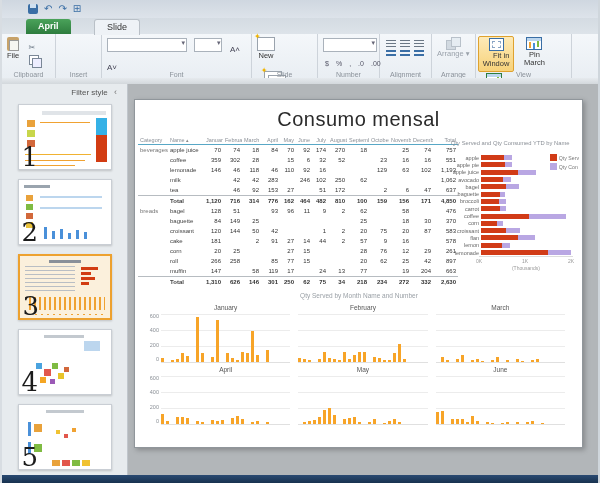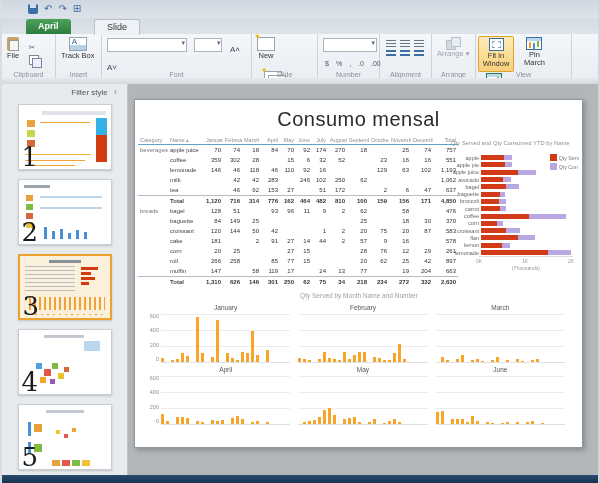--- a/index.html
+++ b/index.html
@@ -12,21 +12,21 @@
   .floppy::after{content:"";position:absolute;left:2px;top:0;width:6px;height:4px;background:#cfe0f0;}
   .tabrow{position:absolute;left:0;top:18px;width:100%;height:16px;background:linear-gradient(#d4dbe2,#dde3e9);border-bottom:1px solid #c2c9d0;}
   .tab{position:absolute;top:1px;height:15px;padding:0 12px;font-size:9px;line-height:15px;border-radius:3px 3px 0 0;cursor:pointer;}
   .tab-file{left:24px;background:linear-gradient(#4aa25a,#2e7d3e);color:#fff;font-weight:bold;}
   .tab-home{left:92px;background:#eef2f6;border:1px solid #b9c0c7;border-bottom:none;color:#333;z-index:2;}
   .ribbon{position:absolute;left:0;top:34px;width:100%;height:44px;background:linear-gradient(#f4f7fa,#e9eef3);border-bottom:1px solid #b9c0c7;display:flex;}
   .rgroup{position:relative;height:100%;border-right:1px solid #cdd3da;box-sizing:border-box;padding:2px 2px 10px 2px;}
   .glabel{position:absolute;left:0;bottom:0;width:100%;text-align:center;font-size:7px;color:#8b929a;}
   .bigbtn{display:inline-flex;flex-direction:column;align-items:center;justify-content:flex-start;height:32px;padding:1px 3px;font-size:7.5px;color:#333;text-align:center;border-radius:2px;cursor:pointer;vertical-align:top;}
   .bigbtn .cap{line-height:8px;margin-top:1px;white-space:pre-line;}
-  .active-btn{background:linear-gradient(#fdeab8,#f7d27a);border:1px solid #dfa22e;}
+  .active-btn{background:linear-gradient(#fdeab8,#f7d27a);border:1px solid #dfa22e;text-align:right;}
   
   .clipicon{width:12px;height:14px;background:#c7a269;border-radius:2px;position:relative;}
   .clipicon::after{content:"";position:absolute;left:2px;top:3px;width:8px;height:9px;background:#f6f6f2;border:1px solid #999;}
   .smallcol{display:inline-flex;flex-direction:column;gap:3px;margin-left:2px;margin-top:3px;}
   .sico{font-size:8px;line-height:8px;color:#6b7885;cursor:pointer;}
   .copyico{width:8px;height:8px;border:1px solid #7a8796;background:#fff;position:relative;cursor:pointer;}
   .copyico::after{content:"";position:absolute;left:2px;top:2px;width:8px;height:8px;border:1px solid #7a8796;background:#eef;}
   .slideico{width:16px;height:12px;background:#fff;border:1px solid #9aa3ad;position:relative;}
   .slideico::before{content:"✦";position:absolute;left:-4px;top:-6px;color:#f0b400;font-size:8px;}
   .slideico.dup::after{content:"";position:absolute;left:3px;top:3px;width:16px;height:12px;background:#fff;border:1px solid #9aa3ad;}
@@ -180,24 +180,20 @@
         <span class="cap">File</span>
       </div>
       <span class="smallcol">
         <span class="sico">✂</span>
         <span class="copyico"></span>
       </span>
       <div class="glabel">Clipboard</div>
     </div>
 
     <div class="rgroup" style="width:46px">
-      <div class="bigbtn">
-        <span class="tboxico"></span>
-        <span class="cap">Track Box</span>
-      </div>
       <div class="glabel">Insert</div>
     </div>
 
     <div class="rgroup" style="width:150px">
       <div style="padding:2px 0 0 3px;">
         <span class="ddbox" style="width:78px"></span>
         <span class="ddbox" style="width:26px;margin-left:3px"></span>
         <span style="font-size:8px;color:#445;margin-left:3px">A˄</span>
         <span style="font-size:8px;color:#445">A˅</span>
       </div>

